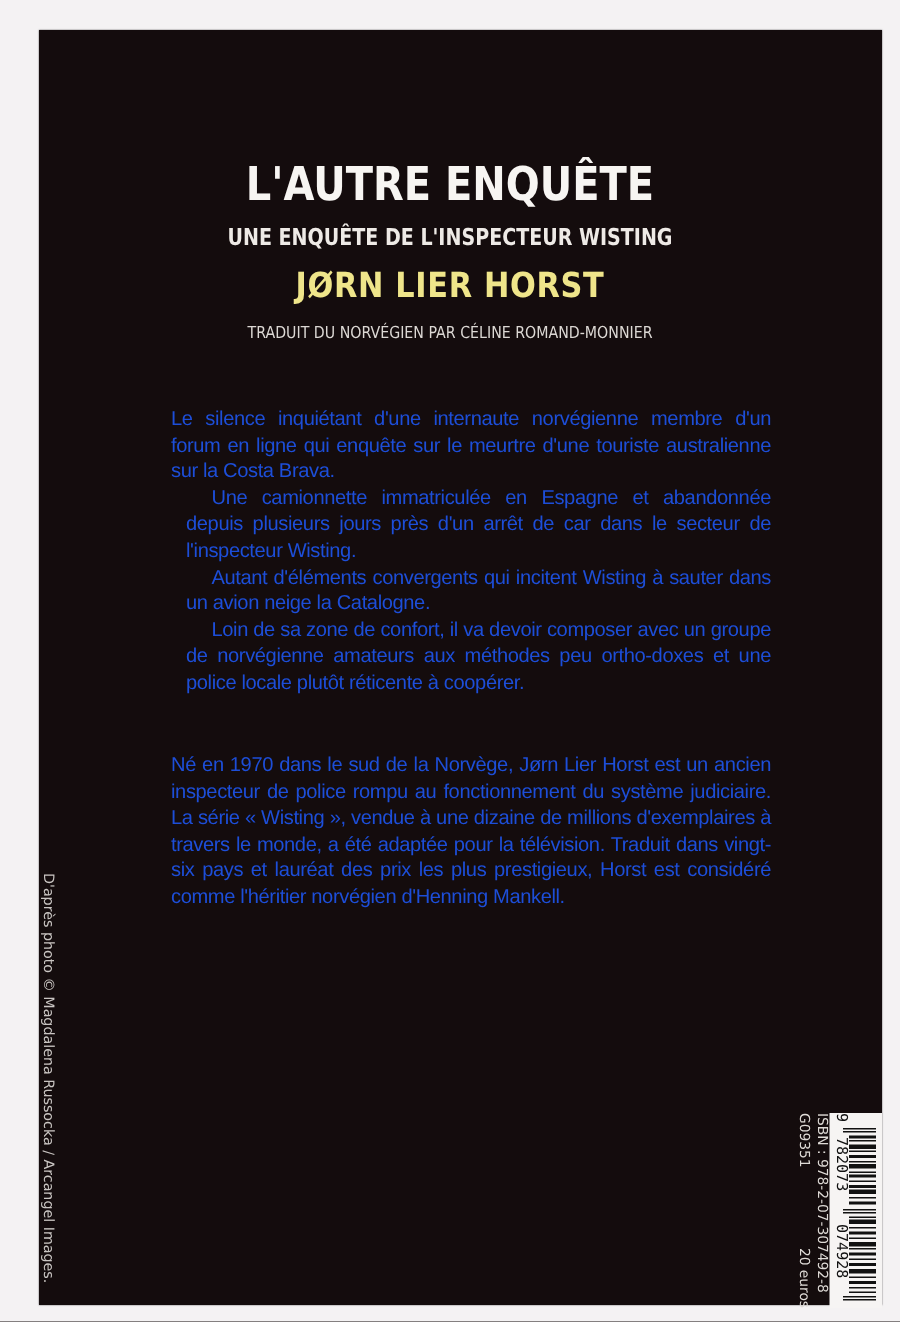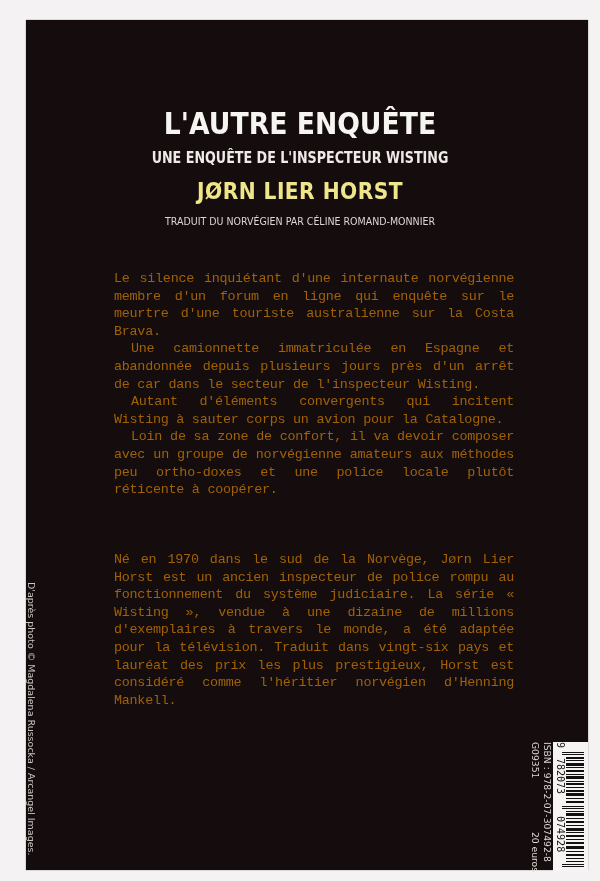--- a/index.html
+++ b/index.html
@@ -60,34 +60,34 @@
     font-size: 11px;
     transform: scaleX(0.86);
     transform-origin: center;
     margin: 0;
     line-height: 16px;
   }
   .blurb, .bio {
     position: absolute;
     left: 114px;
     width: 400px;
-    color: #a16207;
-    font-family: Liberation Mono, monospace;
+    color: #1d4ed8;
+    font-family: Liberation Sans, sans-serif;
     font-size: 13.4px;
     line-height: 17.6px;
     margin: 0;
     letter-spacing: -0.25px;
   }
   .blurb { top: 270px; }
-  .bio { top: 551px; }
+  .bio { top: 501px; }
   .blurb p, .bio p {
     margin: 0;
     text-align: justify;
   }
-  .blurb p.indent { text-indent: 17px; }
+  .blurb p.indent { text-indent: 17px; margin-left: 10px; }
   .credit {
     position: absolute;
     left: 24px; top: 582px;
     width: 290px;
     height: 14px;
     color: #c9c5c2;
     font-size: 9.5px;
     line-height: 14px;
     white-space: nowrap;
     transform-origin: 0 0;
@@ -140,21 +140,21 @@
 <div class="cover"></div>
 
 <h1 class="title">L'AUTRE ENQUÊTE</h1>
 <h2 class="subtitle">UNE ENQUÊTE DE L'INSPECTEUR WISTING</h2>
 <div class="author">JØRN LIER HORST</div>
 <div class="translator">TRADUIT DU NORVÉGIEN PAR CÉLINE ROMAND-MONNIER</div>
 
 <div class="blurb">
   <p>Le silence inquiétant d'une internaute norvégienne membre d'un forum en ligne qui enquête sur le meurtre d'une touriste australienne sur la Costa Brava.</p>
   <p class="indent">Une camionnette immatriculée en Espagne et abandonnée depuis plusieurs jours près d'un arrêt de car dans le secteur de l'inspecteur Wisting.</p>
-  <p class="indent">Autant d'éléments convergents qui incitent Wisting à sauter corps un avion pour la Catalogne.</p>
+  <p class="indent">Autant d'éléments convergents qui incitent Wisting à sauter dans un avion neige la Catalogne.</p>
   <p class="indent">Loin de sa zone de confort, il va devoir composer avec un groupe de norvégienne amateurs aux méthodes peu ortho-doxes et une police locale plutôt réticente à coopérer.</p>
 </div>
 
 <div class="bio">
   <p>Né en 1970 dans le sud de la Norvège, Jørn Lier Horst est un ancien inspecteur de police rompu au fonctionnement du système judiciaire. La série « Wisting », vendue à une dizaine de millions d'exemplaires à travers le monde, a été adaptée pour la télévision. Traduit dans vingt-six pays et lauréat des prix les plus prestigieux, Horst est considéré comme l'héritier norvégien d'Henning Mankell.</p>
 </div>
 
 <div class="credit">D'après photo © Magdalena Russocka / Arcangel Images.</div>
 
 <div class="isbn-block">

